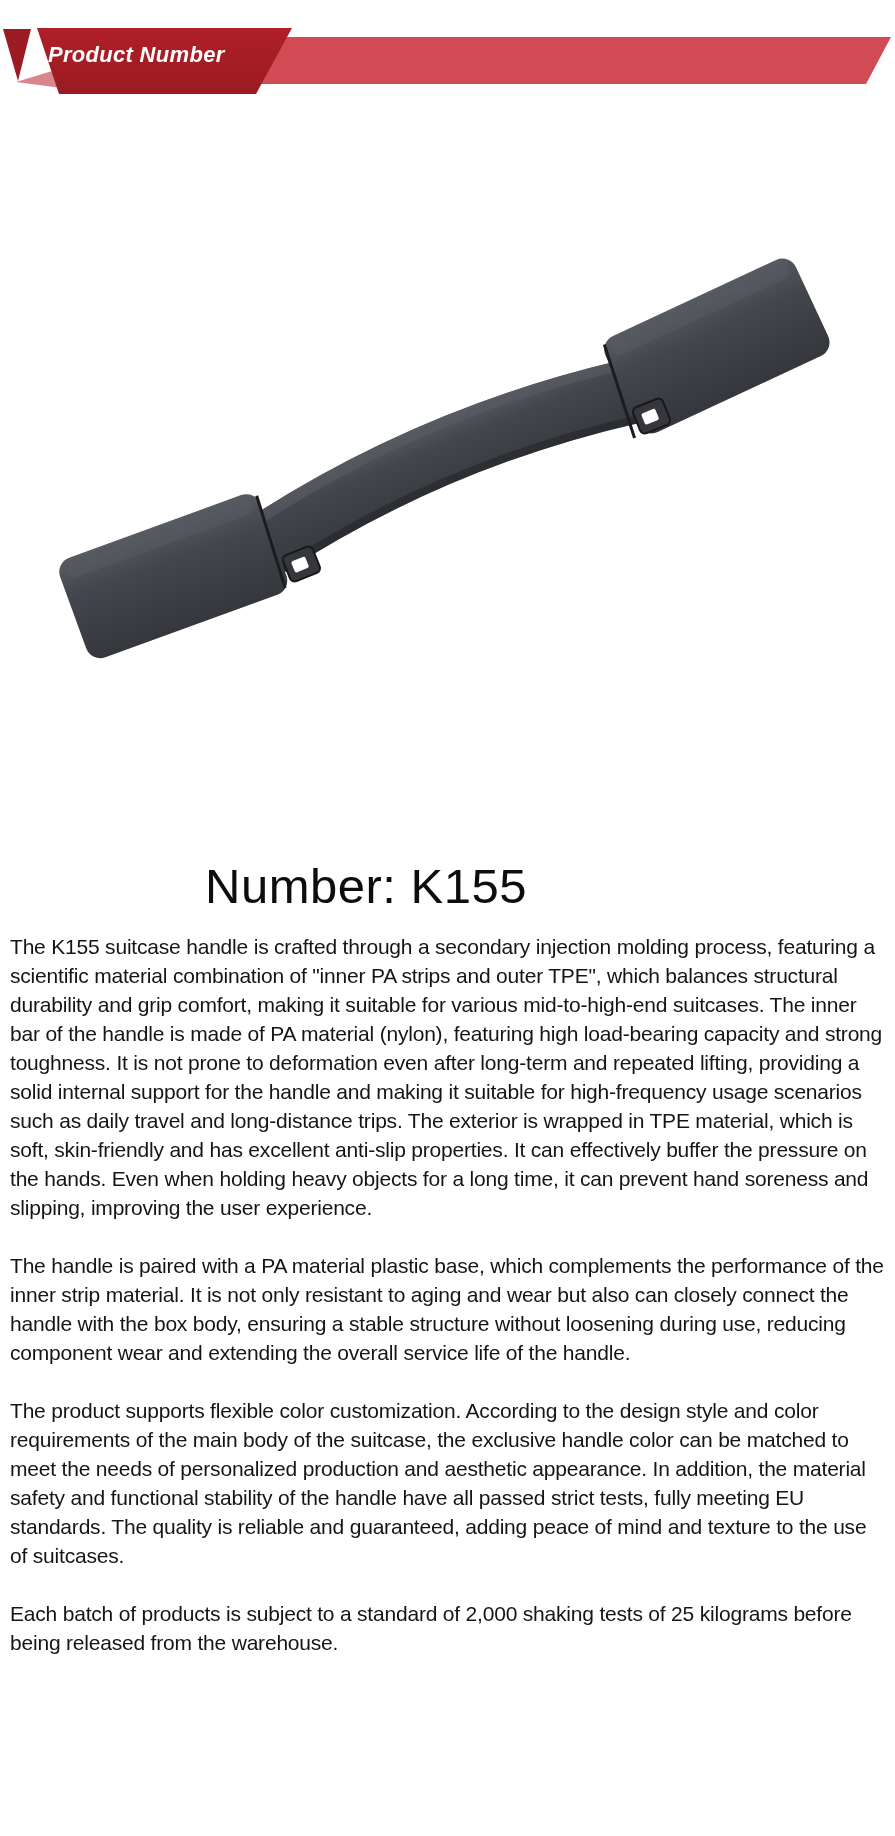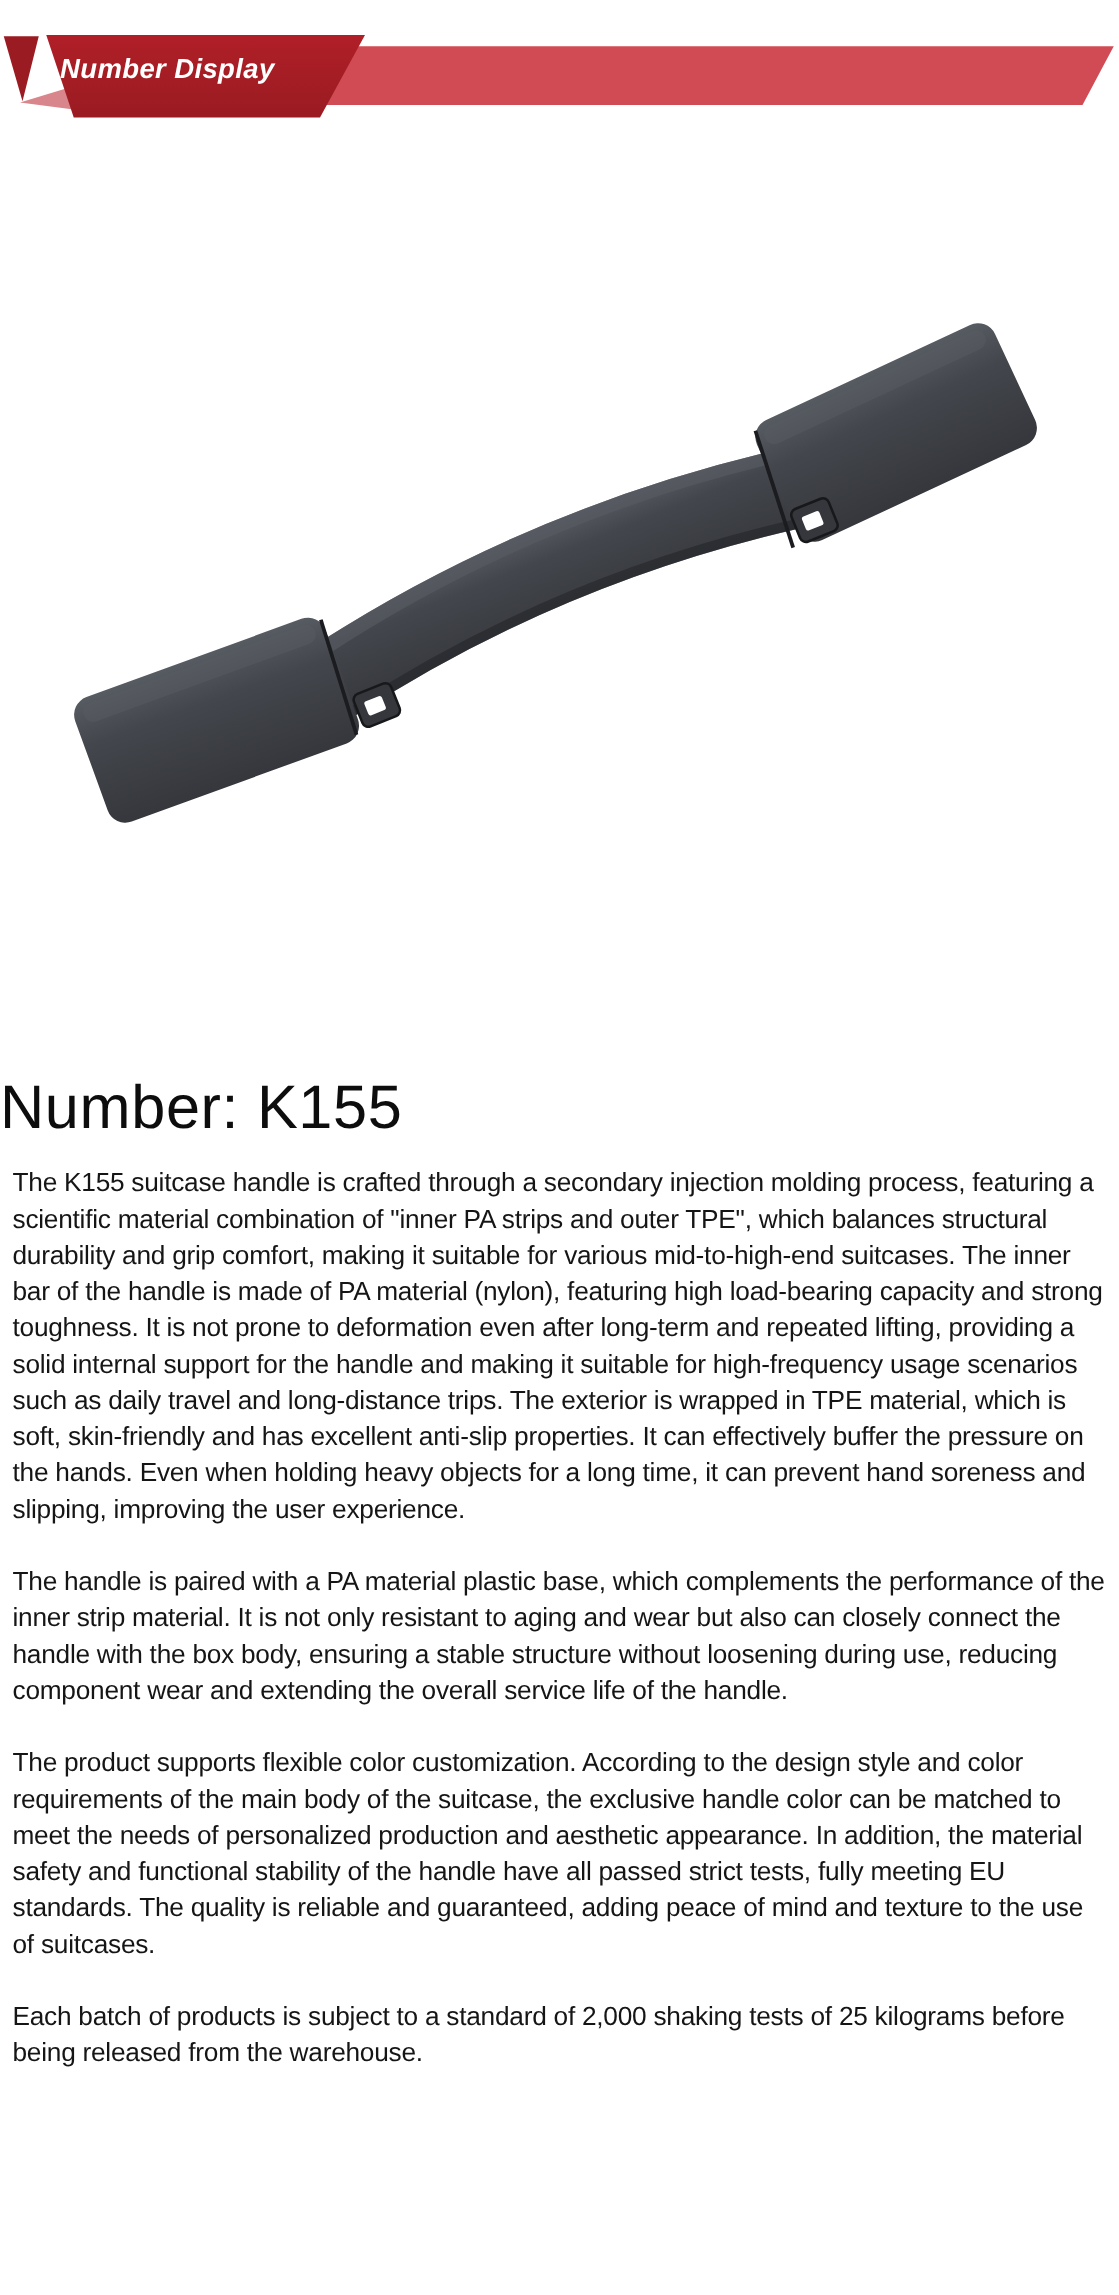--- a/index.html
+++ b/index.html
@@ -29,21 +29,21 @@
     letter-spacing:0.3px;white-space:nowrap;
   }
   .company-name{
     position:absolute;right:36px;top:48px;
     color:var(--header-text);font-size:17.5px;font-weight:bold;
     letter-spacing:0.2px;white-space:nowrap;
   }
   .product-photo{position:absolute;top:225px;left:0;width:895px;height:460px;}
   .product-title{
     position:absolute;top:858px;left:0;width:732px;
-    text-align:left;color:var(--title-color);
+    text-align:center;color:var(--title-color);
     font-size:49px;font-weight:400;letter-spacing:0.5px;
   }
   .description{
     position:absolute;top:932px;left:10px;width:876px;
     color:var(--body-color);
     font-size:21px;line-height:29px;letter-spacing:-0.2px;
     font-weight:400;
   }
   .description p{margin:0 0 29px 0;}
   .description p:last-child{margin-bottom:0;}
@@ -57,21 +57,21 @@
       <linearGradient id="gRibbon" x1="0" y1="0" x2="0" y2="1">
         <stop offset="0" style="stop-color:var(--ribbon-dark)"></stop>
         <stop offset="1" style="stop-color:var(--ribbon-dark-deep)"></stop>
       </linearGradient>
     </defs>
     <polygon points="150,37 891,37 866,84 150,84" style="fill:var(--banner-light)"></polygon>
     <polygon points="3,29 31,29 18,81" style="fill:var(--ribbon-dark-deep)"></polygon>
     <polygon points="16,82 62,68 62,88" style="fill:var(--fold-pink)"></polygon>
     <polygon points="37,28 292,28 256,94 59,94" fill="url(#gRibbon)"></polygon>
   </svg>
-  <div class="ribbon-label">Number Display</div>
+  <div class="ribbon-label">Product Number</div>
 </div>
 
 <figure class="product-photo">
   <svg width="895" height="460" viewBox="0 0 895 460" aria-hidden="true">
     <defs>
       <linearGradient id="gCap" x1="0" y1="0" x2="0" y2="1">
         <stop offset="0" style="stop-color:var(--handle-light)"></stop>
         <stop offset="0.35" style="stop-color:var(--handle-mid)"></stop>
         <stop offset="1" style="stop-color:var(--handle-dark)"></stop>
       </linearGradient>

